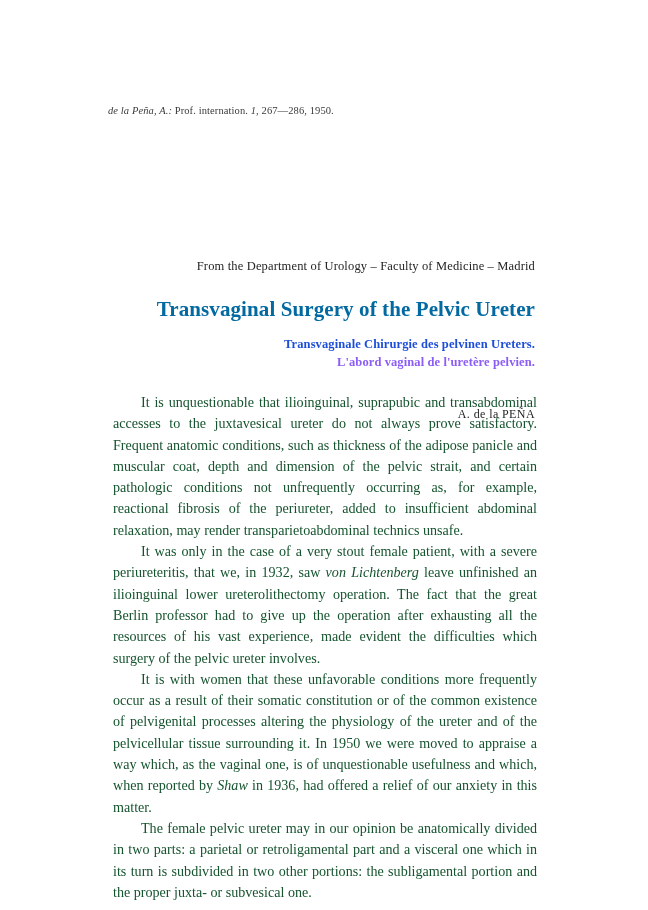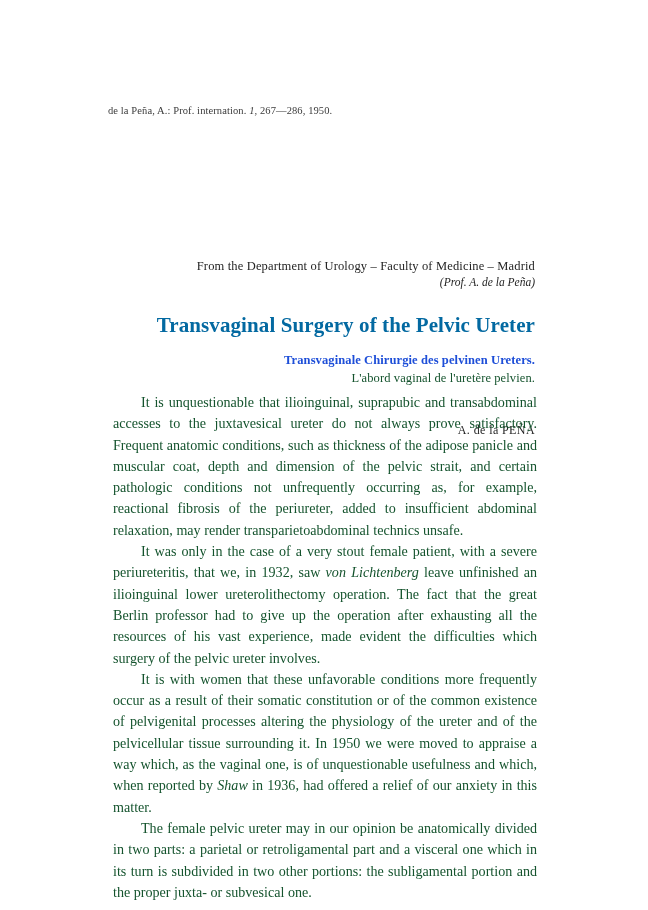--- a/index.html
+++ b/index.html
@@ -28,20 +28,21 @@
     left: 108px;
     top: 104px;
     width: 440px;
     font-size: 10.5px;
     line-height: 13px;
     color: #3a3a3a;
     white-space: nowrap;
     letter-spacing: 0.1px;
   }
   .running-head .rh-author {
+    font-style: italic;
   }
   .running-head .rh-vol {
     font-style: italic;
   }
 
   
   .title-block {
     position: absolute;
     left: 113px;
     top: 258px;
@@ -76,23 +77,23 @@
     margin-top: 11px;
     font-size: 12.5px;
     font-weight: bold;
     line-height: 16px;
     color: #1d4ed8;
     letter-spacing: 0.1px;
   }
   .subtitle-fr {
     margin-top: 2px;
     font-size: 12.5px;
-    font-weight: normal;
+    font-weight: bold;
     line-height: 16px;
-    color: #14532d;
+    color: #8b5cf6;
     letter-spacing: 0.1px;
   }
 
   .byline {
     margin-top: 37px;
     font-size: 12px;
     line-height: 15px;
     color: #242424;
     letter-spacing: 0.4px;
   }
@@ -126,21 +127,20 @@
 <div class="page">
 
   <div class="running-head">
     <span class="rh-author">de la Peña, A.:</span>
     <span>Prof. internation.</span>
     <span class="rh-vol">1</span><span>, 267—286, 1950.</span>
   </div>
 
   <div class="title-block">
     <div class="affiliation">From the Department of Urology – Faculty of Medicine – Madrid</div>
-    <div class="affiliation-sub">(Prof. A. de la Peña)</div>
     <h1 class="main-title">Transvaginal Surgery of the Pelvic Ureter</h1>
     <div class="subtitle-de">Transvaginale Chirurgie des pelvinen Ureters.</div>
     <div class="subtitle-fr">L'abord vaginal de l'uretère pelvien.</div>
     <div class="byline">A. de la PEÑA</div>
   </div>
 
   <div class="body-text" id="body-text">
       <p><span>It is unquestionable that ilioinguinal, suprapubic and transabdominal accesses to the juxtavesical ureter do not always prove satisfactory. Frequent anatomic conditions, such as thickness of the adipose panicle and muscular coat, depth and dimension of the pelvic strait, and certain pathologic conditions not unfrequently occurring as, for example, reactional fibrosis of the periureter, added to insufficient abdominal relaxation, may render transparietoabdominal technics unsafe.</span></p>
       <p><span>It was only in the case of a very stout female patient, with a severe periureteritis, that we, in 1932, saw </span><i>von Lichtenberg</i><span> leave unfinished an ilioinguinal lower ureterolithectomy operation. The fact that the great Berlin professor had to give up the operation after exhausting all the resources of his vast experience, made evident the difficulties which surgery of the pelvic ureter involves.</span></p>
       <p><span>It is with women that these unfavorable conditions more frequently occur as a result of their somatic constitution or of the common existence of pelvigenital processes altering the physiology of the ureter and of the pelvicellular tissue surrounding it. In 1950 we were moved to appraise a way which, as the vaginal one, is of unquestionable usefulness and which, when reported by </span><i>Shaw</i><span> in 1936, had offered a relief of our anxiety in this matter.</span></p>

